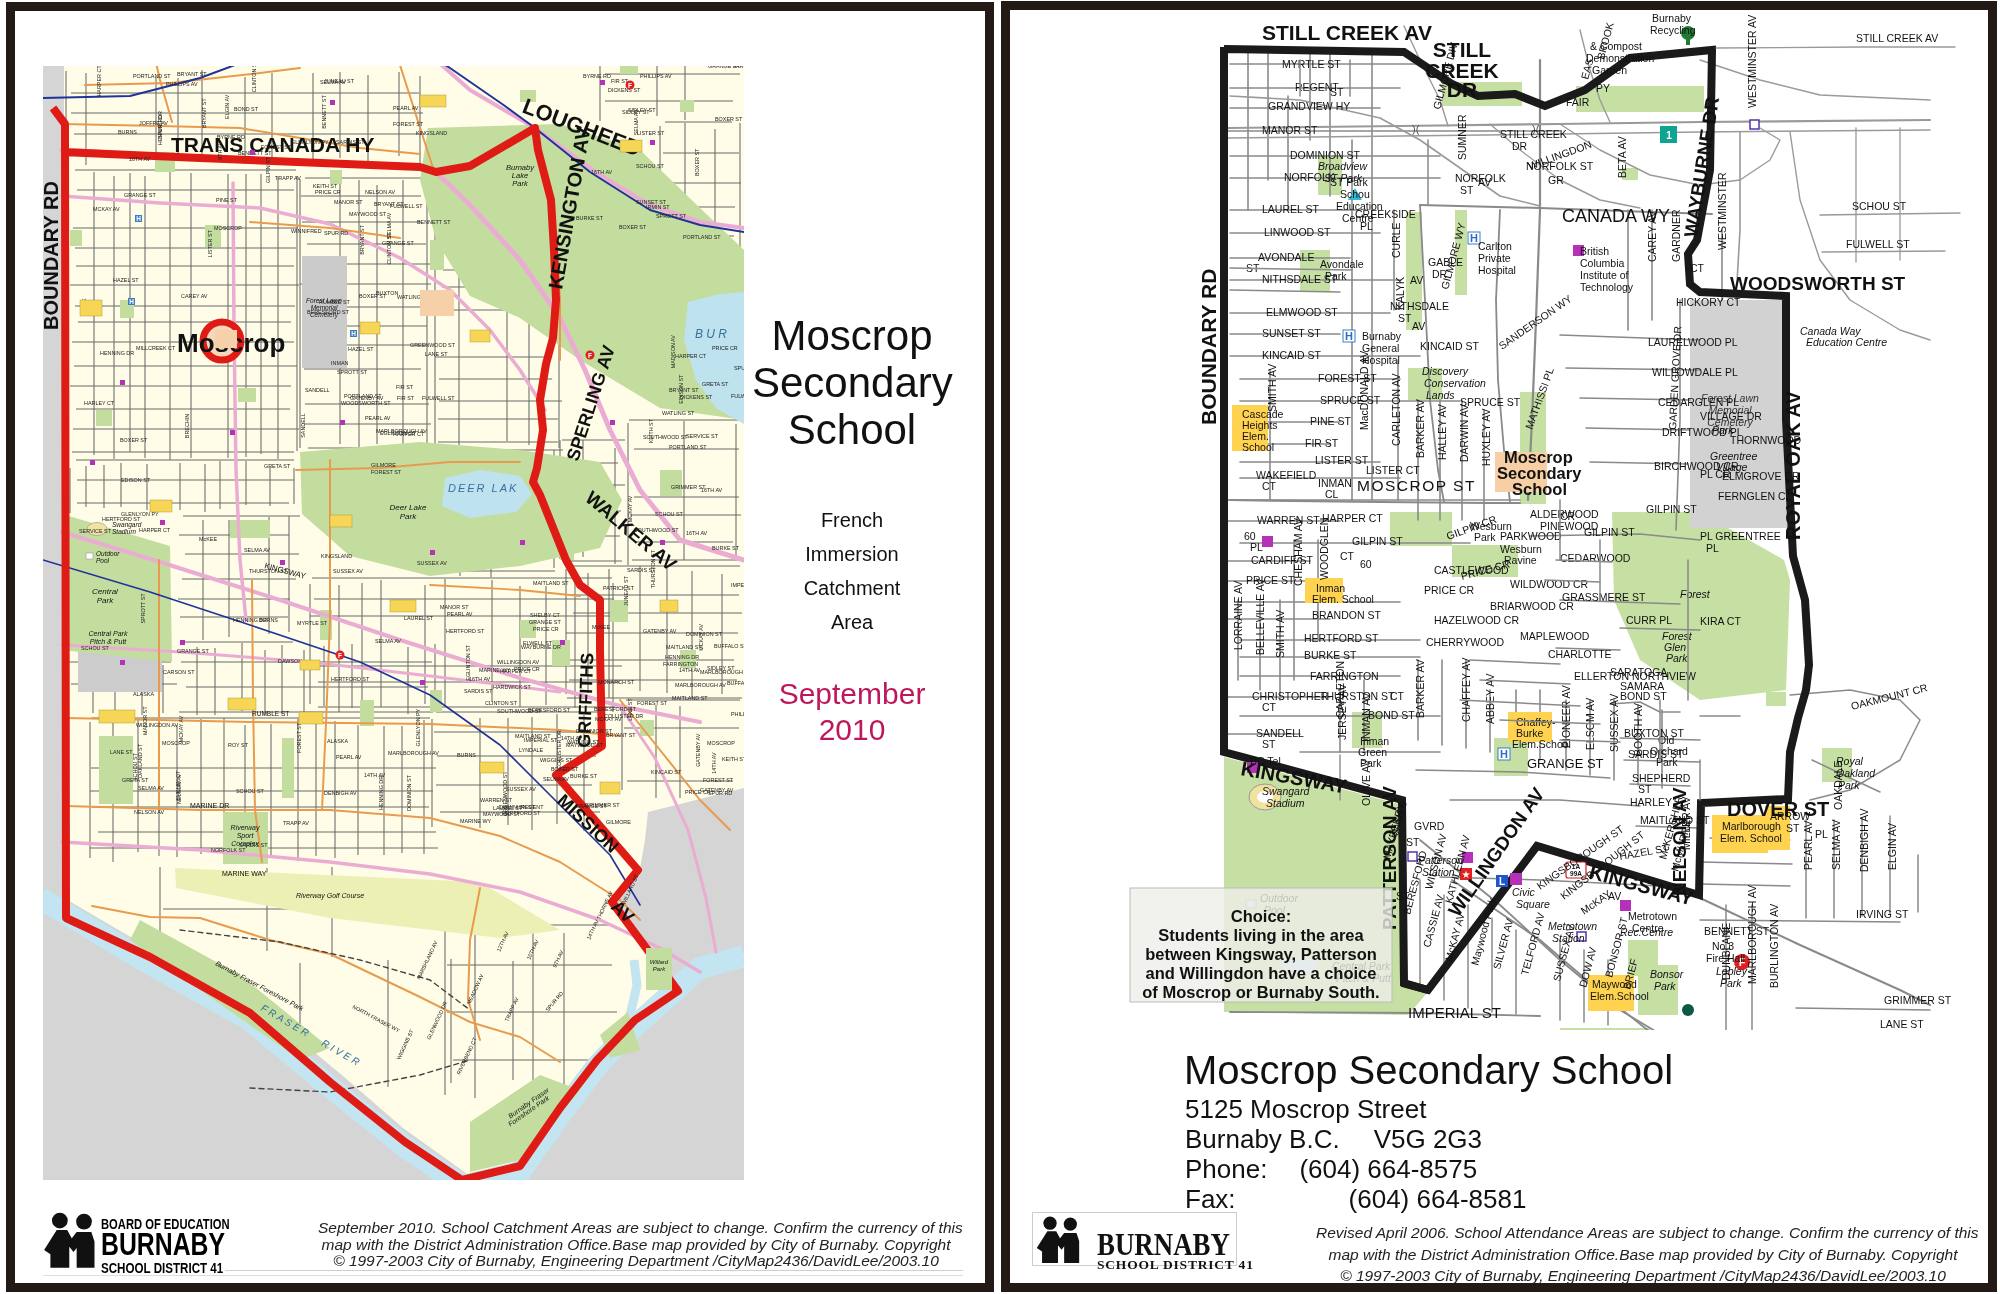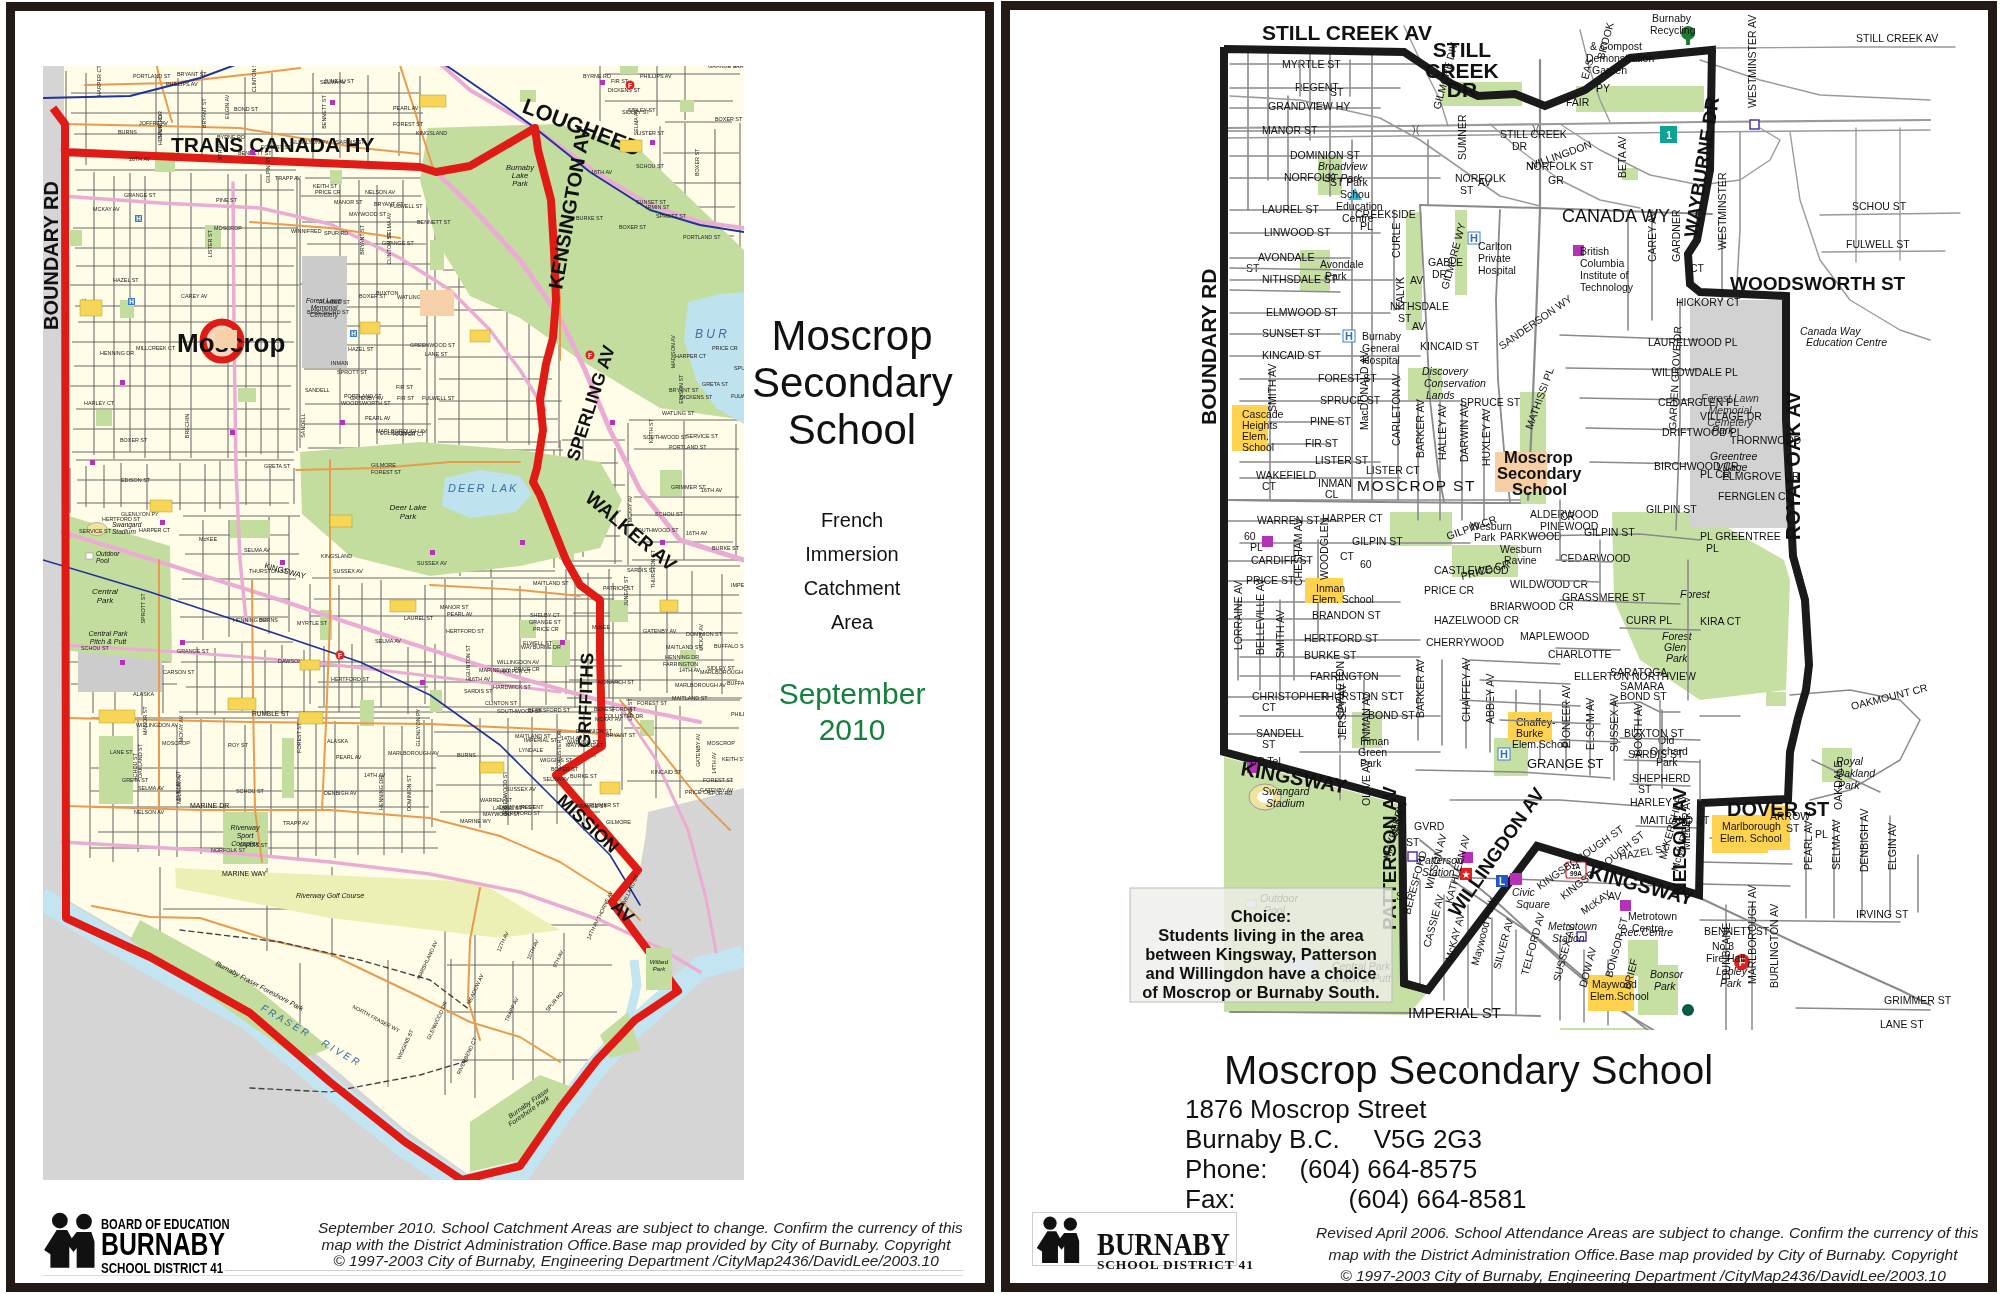--- a/index.html
+++ b/index.html
@@ -734,21 +734,21 @@
     <circle cx="297" cy="589" r="4.5" fill="#E02020"></circle>
     <text x="297" y="591.5" font-size="6.5" fill="#fff" text-anchor="middle" font-weight="bold">F</text>
     <circle cx="587" cy="19" r="4.5" fill="#E02020"></circle>
     <text x="587" y="21.5" font-size="6.5" fill="#fff" text-anchor="middle" font-weight="bold">F</text>
   </svg>
 
 <div style="position:absolute;left:752px;top:312px;width:200px;text-align:center;font-size:42px;color:#111;line-height:47px;">Moscrop<br>Secondary<br>School</div>
 
 <div style="position:absolute;left:752px;top:503px;width:200px;text-align:center;font-size:20px;color:#111;line-height:34px;">French<br>Immersion<br>Catchment<br>Area</div>
 
-<div style="position:absolute;left:752px;top:676px;width:200px;text-align:center;font-size:30px;color:#15803d;line-height:36px;">September<br>2010</div>
+<div style="position:absolute;left:752px;top:676px;width:200px;text-align:center;font-size:30px;color:#be185d;line-height:36px;">September<br>2010</div>
 
 <svg style="position:absolute;left:42px;top:1212px" width="63" height="57" viewBox="0 0 60 54">
 <g fill="#111111">
 <circle cx="17" cy="8" r="7.5"></circle>
 <circle cx="40" cy="9" r="7.5"></circle>
 <polygon points="2,36 14,17 24,17 30,28 34,24 38,28 30,38 26,33 26,53 8,53 8,40"></polygon>
 <polygon points="33,53 33,30 30,33 26,28 33,19 47,19 50,28 50,53"></polygon>
 </g>
   </svg>
 <div style="position:absolute;left:101px;top:1216px;color:#000000;">
@@ -1280,24 +1280,24 @@
     <polyline points="225,258 347,260" fill="none" stroke="#8A8A8A" stroke-width="1.5" stroke-linejoin="round" stroke-linecap="round"></polyline>
     <polyline points="225,280 335,282" fill="none" stroke="#8A8A8A" stroke-width="1.5" stroke-linejoin="round" stroke-linecap="round"></polyline>
     <rect x="125" y="878" width="262" height="114" fill="#EDEDE8" fill-opacity="0.8" stroke="#BBBBBB" stroke-width="1"></rect>
     <text x="256" y="912" font-size="16.5" fill="#111111" text-anchor="middle" font-weight="bold">Choice:</text>
     <text x="256" y="931" font-size="16.5" fill="#111111" text-anchor="middle" font-weight="bold">Students living in the area</text>
     <text x="256" y="950" font-size="16.5" fill="#111111" text-anchor="middle" font-weight="bold">between Kingsway, Patterson</text>
     <text x="256" y="969" font-size="16.5" fill="#111111" text-anchor="middle" font-weight="bold">and Willingdon have a choice</text>
     <text x="256" y="988" font-size="16.5" fill="#111111" text-anchor="middle" font-weight="bold">of Moscrop or Burnaby South.</text>
   </svg>
 
-<div style="position:absolute;left:1184px;top:1048px;font-size:40px;color:#111;margin-left:40px;">Moscrop Secondary School</div>
+<div style="position:absolute;left:1184px;top:1048px;font-size:40px;color:#111;">Moscrop Secondary School</div>
 
 <div style="position:absolute;left:1185px;top:1094px;font-size:26px;color:#111;line-height:30px;">
-    <div>1876 Moscrop Street</div>
+    <div>5125 Moscrop Street</div>
     <div>Burnaby B.C.<span style="display:inline-block;width:34px;"></span>V5G 2G3</div>
     <div>Phone:<span style="display:inline-block;width:32px;"></span>(604) 664-8575</div>
     <div>Fax:<span style="display:inline-block;width:113px;"></span>(604) 664-8581</div>
   </div>
 
 <div style="position:absolute;left:1032px;top:1212px;width:205px;height:54px;border:1px solid #CCC;background:#fff;"></div>
 <svg style="position:absolute;left:1035px;top:1216px" width="53" height="48" viewBox="0 0 60 54">
 <g fill="#111111">
 <circle cx="17" cy="8" r="7.5"></circle>
 <circle cx="40" cy="9" r="7.5"></circle>

